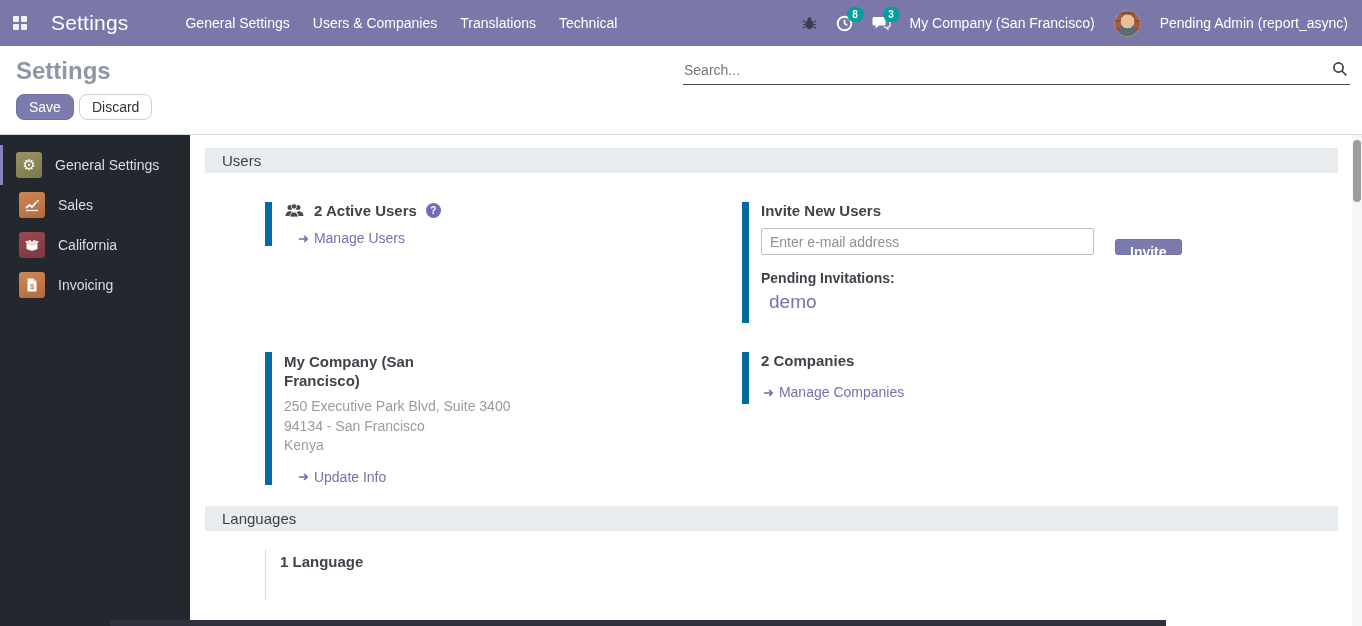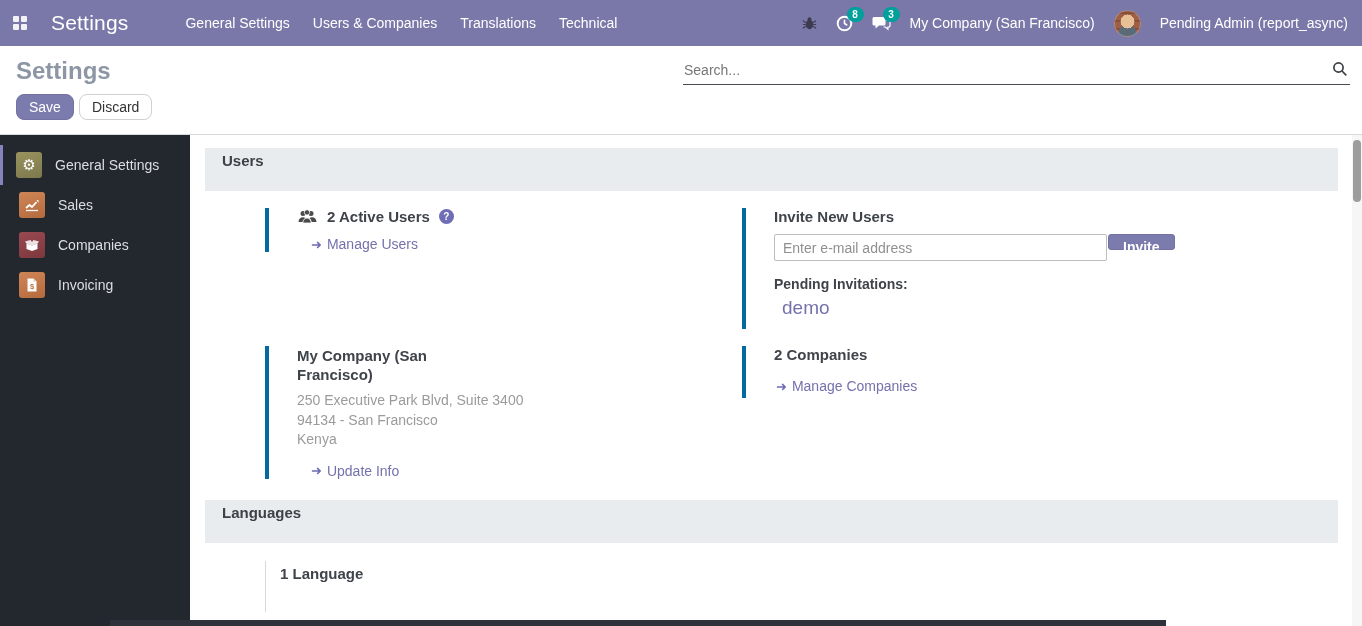--- a/index.html
+++ b/index.html
@@ -46,35 +46,35 @@
   .tile-gear { background:linear-gradient(160deg,#98925f,#7e794d); font-size:15px; }
   .tile-sales { background:linear-gradient(160deg,#cf8657,#b56a3d); }
   .tile-inventory { background:linear-gradient(160deg,#9a4950,#7c383e); }
   .tile-invoicing { background:linear-gradient(160deg,#cf8657,#b56a3d); }
   .side-label { color:#dcdee2; font-size:14px; }
 
   .main { flex:1; position:relative; background:#fff; overflow:hidden; padding:13px 24px 0 15px; }
   .vscroll { position:absolute; top:0; right:0; bottom:0; width:10px; background:#f6f6f6; }
   .vscroll .thumb { position:absolute; top:5px; right:1px; width:8px; height:62px; background:#9d9d9d; border-radius:4px; cursor:pointer; }
 
-  .section-header { height:43px; line-height:25px; background:#e9ecef; padding-left:17px; font-size:15px; font-weight:bold; color:#3d4148; }
+  .section-header { height:25px; line-height:25px; background:#e9ecef; padding-left:17px; font-size:15px; font-weight:normal; color:#3d4148; }
   .setting-row { display:flex; align-items:flex-start; margin:17px 0 0 60px; }
-  .setting-box { border-left:4px solid #0369a1; padding-left:28px; }
+  .setting-box { border-left:7px solid #0369a1; padding-left:12px;margin-top:12px; }
   .box-users-left { width:477px; }
   .box-users-right { flex:1; padding-bottom:10px; }
   .mt-section { margin-top:21px; }
 
   .label-row { display:flex; align-items:center; gap:9px; }
   .bold-label { font-size:15px; font-weight:bold; color:#3f434a; }
   .help-bubble { width:15px; height:15px; border-radius:50%; background:#6f6db5; color:#fff; font-size:10px; font-weight:bold; display:flex; align-items:center; justify-content:center; cursor:pointer; }
   .link-row { margin-top:11px; margin-left:14px; display:flex; align-items:center; gap:5px; cursor:pointer; }
   .arrow { color:#6f6db5; font-size:13px; }
   .link { color:#7471ad; font-size:14px; }
 
-  .invite-row { margin-top:9px; display:flex; align-items:flex-start; }
+  .invite-row { margin-top:9px; display:flex; align-items:flex-end;gap:20px; }
   .invite-input { width:333px; height:27px; border:1px solid #bdbdbd; border-radius:2px; padding:3px 8px; font-size:14px; color:#333; outline:none; font-family:inherit; }
   .invite-input::placeholder { color:#909090; }
   .btn-invite { height:16px; margin-left:1px; padding:4px 14px; font-weight:bold; background:#7c7bad; border:1px solid #72719f; color:#fff; border-radius:3px; font-size:14px; cursor:pointer; font-family:inherit; }
   .pending-label { margin-top:15px; font-size:14px; font-weight:bold; color:#3f434a; }
   .pending-item { margin:5px 0 0 8px; color:#7471ad; cursor:pointer; font-size:19px; }
 
   .company-title { width:150px; font-size:15px; font-weight:bold; color:#3f434a; line-height:19px; }
   .addr { margin-top:7px; color:#9b9b9b; font-size:14px; line-height:19.5px; }
   .box-co-right { flex:1; padding-bottom:4px; }
   .box-co-right .link-row { margin-top:15px; margin-left:2px; }
@@ -168,21 +168,21 @@
         </span>
         <span class="side-label">Sales</span>
       </div>
       <div class="side-item">
         <span class="tile tile-inventory">
           <svg width="16" height="16" viewBox="0 0 16 16">
               <path d="M2.5 6.5l5.5 2 5.5-2V12l-5.5 2-5.5-2z" fill="#fff"></path>
               <path d="M2.5 6.5L1 4.5 6.5 3 8 5 9.5 3l5.5 1.5-1.5 2-5.5 2z" fill="#fff" opacity=".85"></path>
             </svg>
         </span>
-        <span class="side-label">Companies</span>
+        <span class="side-label">California</span>
       </div>
       <div class="side-item">
         <span class="tile tile-invoicing">
           <svg width="16" height="16" viewBox="0 0 16 16">
               <path d="M3.5 1.5h6l3 3v10h-9z" fill="#fff"></path>
               <path d="M9.5 1.5l3 3h-3z" fill="#e6c9b4"></path>
               <text x="8" y="11.5" font-size="7.5" font-weight="bold" fill="#bf7347" text-anchor="middle" font-family="Liberation Sans, sans-serif">$</text>
             </svg>
         </span>
         <span class="side-label">Invoicing</span>

